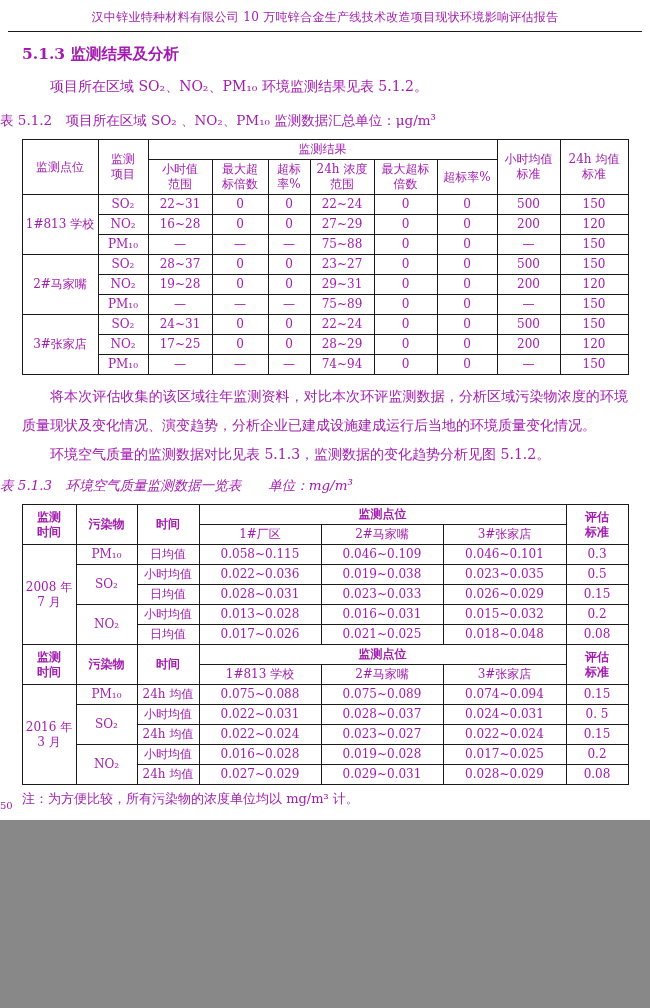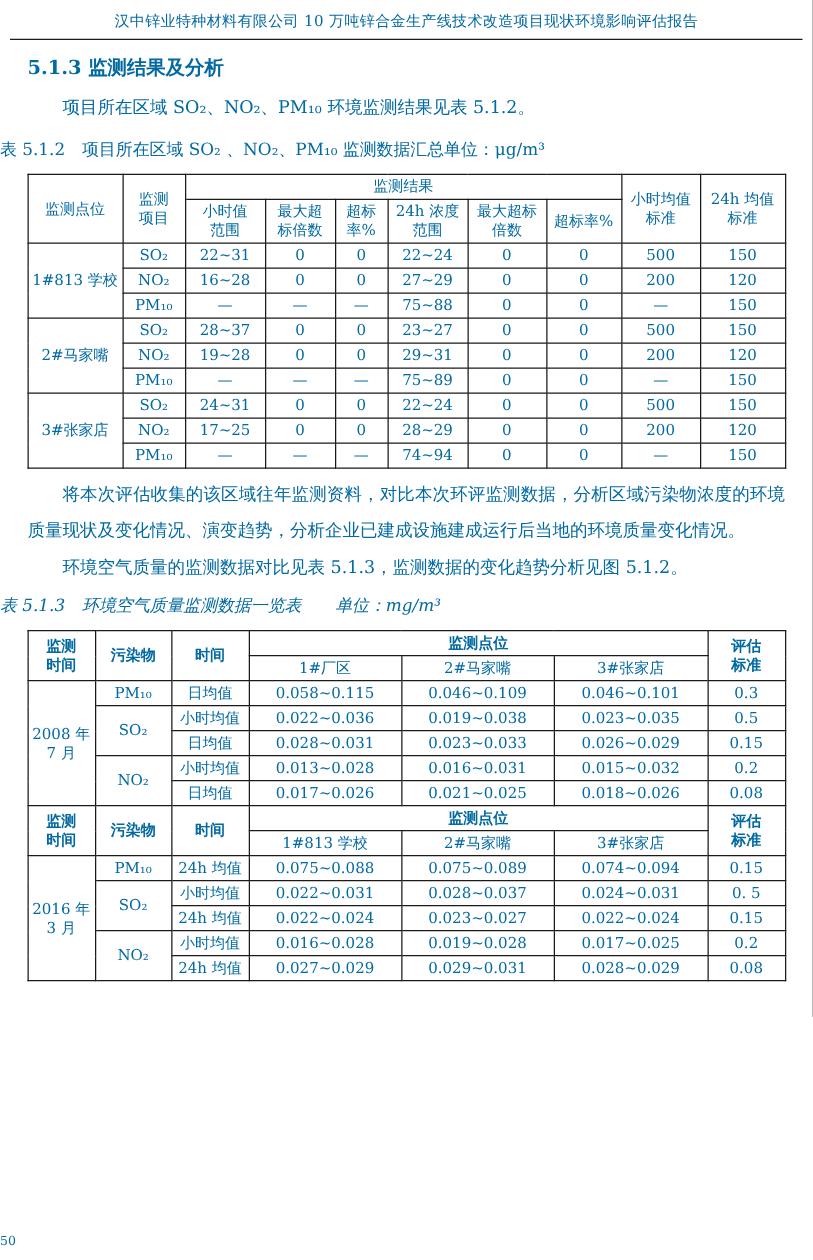--- a/index.html
+++ b/index.html
@@ -1,19 +1,19 @@
 <!DOCTYPE html>
 <html><head>
 <meta charset="utf-8">
 <style>
   * { margin:0; padding:0; box-sizing:border-box; }
   html,body { background:#888; }
   .page {
-    position:relative; width:650px; height:1008px; margin:0 auto;
-    background:#fff; color:#0369a1; overflow:hidden;
+    position:relative; width:650px; height:820px; margin:0 auto;
+    background:#fff; color:#a21caf; overflow:hidden;
     font-family:"DejaVu Serif","Liberation Serif",serif;
   }
   .doc-header {
     margin:0 8px; padding:9px 0 5px 0; text-align:center;
     font-size:12px; letter-spacing:0.3px;
     border-bottom:1.5px solid #1a1a1a;
   }
   .section-heading { margin:12px 22px 0 22px; font-size:15.5px; font-weight:bold; }
   .body-para {
     margin:7px 22px 0 22px; font-size:14px; line-height:29px;
@@ -252,21 +252,21 @@
         <td class="nw">小时均值</td>
         <td>0.013~0.028</td>
         <td>0.016~0.031</td>
         <td>0.015~0.032</td>
         <td>0.2</td>
       </tr>
       <tr>
         <td class="nw">日均值</td>
         <td>0.017~0.026</td>
         <td>0.021~0.025</td>
-        <td>0.018~0.026</td>
+        <td>0.018~0.048</td>
         <td>0.08</td>
       </tr>
 
       <tr>
         <td rowspan="2" class="b">监测
 时间</td>
         <td rowspan="2" class="b">污染物</td>
         <td rowspan="2" class="b">时间</td>
         <td colspan="3" class="b">监测点位</td>
         <td rowspan="2" class="b">评估
@@ -313,16 +313,17 @@
       <tr>
         <td class="nw">24h 均值</td>
         <td>0.027~0.029</td>
         <td>0.029~0.031</td>
         <td>0.028~0.029</td>
         <td>0.08</td>
       </tr>
     </tbody>
   </table>
 
+  <div class="note">注：为方便比较，所有污染物的浓度单位均以 mg/m³ 计。</div>
 
   <div class="page-num">50</div>
 
 </div>
 
 </body></html>

